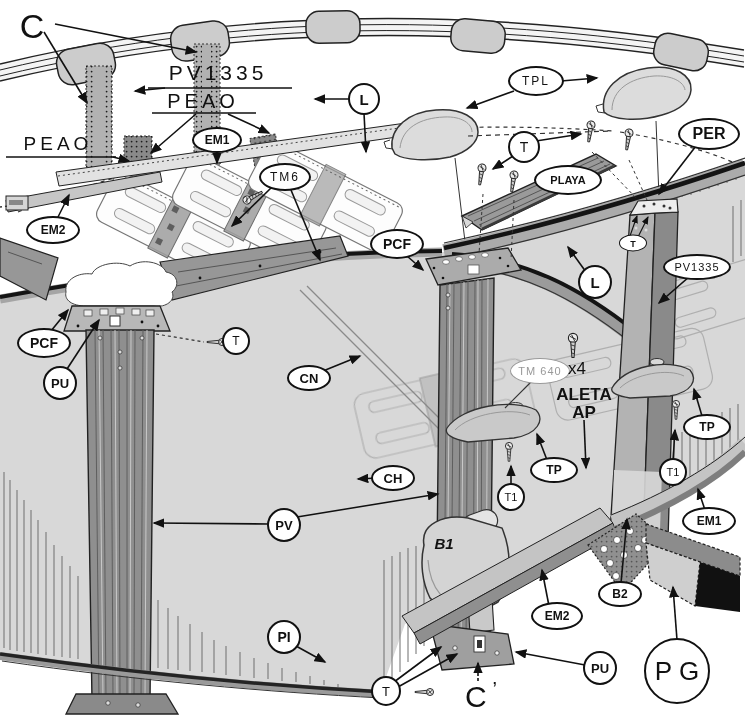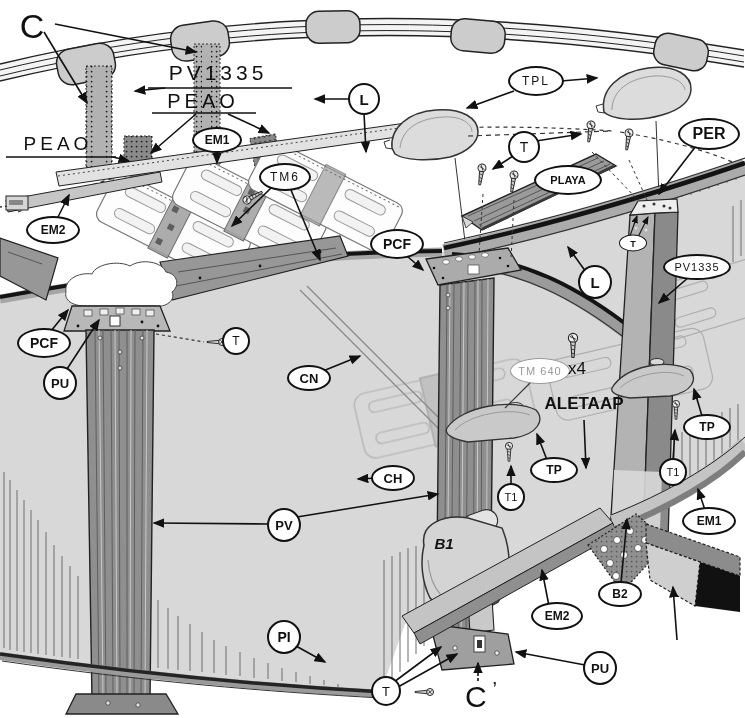--- a/index.html
+++ b/index.html
@@ -9,21 +9,21 @@
   .lbl{position:absolute;transform:translate(-50%,-50%);display:flex;align-items:center;
        justify-content:center;color:#111;white-space:nowrap;z-index:5;
        font-family:"Liberation Sans",sans-serif;}
   .oval{background:#fff;border:2px solid #111;border-radius:50%;}
   .thin{border-width:1.5px;}
   .gray{border:1.5px solid #999;color:#999;}
   .plain{background:transparent;border:none;}
   .b{font-weight:bold;}
   .sp2{letter-spacing:2px;}
   .sp4{letter-spacing:4px;}
-  .stack{flex-direction:row;line-height:1.05;}
+  .stack{flex-direction:column;line-height:1.05;}
 </style>
 </head>
 <body>
 
 <div id="stage">
 
 <svg id="drawing" width="745" height="718" viewBox="0 0 745 718" xmlns="http://www.w3.org/2000/svg">
   <defs>
     <marker id="ah" markerWidth="8" markerHeight="6" refX="6.5" refY="3" orient="auto">
       <path d="M0,0 L7.5,3 L0,6 Z" fill="#111"></path>
@@ -446,20 +446,21 @@
   <div class="lbl oval b" style="left:554px;top:470px;width:44px;height:22px;font-size:12px;">TP</div>
   <div class="lbl oval" style="left:511px;top:497px;width:24px;height:24px;font-size:11px;">T1</div>
   <div class="lbl oval" style="left:673px;top:472px;width:24px;height:24px;font-size:11px;">T1</div>
   <div class="lbl oval b" style="left:393px;top:478px;width:40px;height:22px;font-size:13px;">CH</div>
   <div class="lbl oval b" style="left:284px;top:525px;width:30px;height:30px;font-size:13px;">PV</div>
   <div class="lbl plain b" style="left:444px;top:543px;font-size:15px;font-style:italic;">B1</div>
   <div class="lbl oval b" style="left:284px;top:637px;width:30px;height:30px;font-size:14px;">PI</div>
   <div class="lbl oval b" style="left:557px;top:616px;width:48px;height:24px;font-size:12px;">EM2</div>
   <div class="lbl oval b" style="left:620px;top:594px;width:40px;height:22px;font-size:12px;">B2</div>
   <div class="lbl oval b" style="left:709px;top:521px;width:50px;height:24px;font-size:12px;">EM1</div>
+  <div class="lbl oval" style="left:677px;top:671px;width:62px;height:62px;font-size:26px;border-width:2.5px;">P G</div>
   <div class="lbl oval b" style="left:600px;top:668px;width:30px;height:30px;font-size:13px;">PU</div>
   <div class="lbl oval" style="left:386px;top:691px;width:26px;height:26px;font-size:13px;">T</div>
   <div class="lbl plain" style="left:478px;top:697px;font-size:30px;">
     <span>C</span>
     <span style="font-size:20px;position:relative;top:-8px;left:6px;">’</span>
   </div>
 
 </div>
 
 </body></html>

